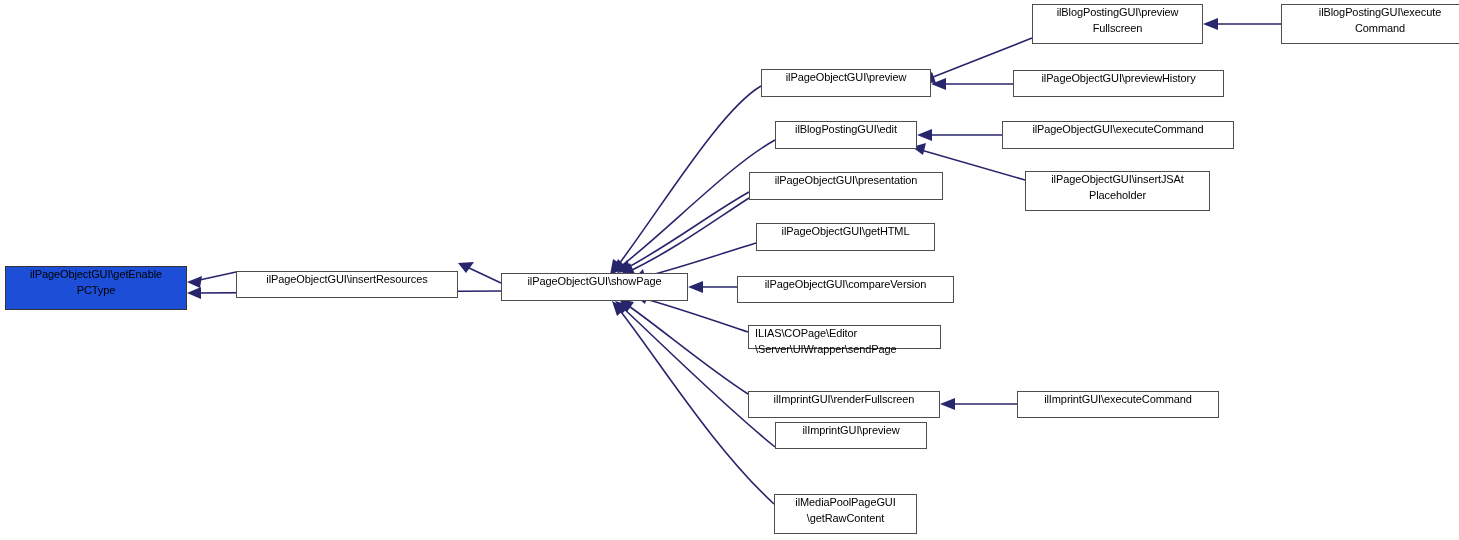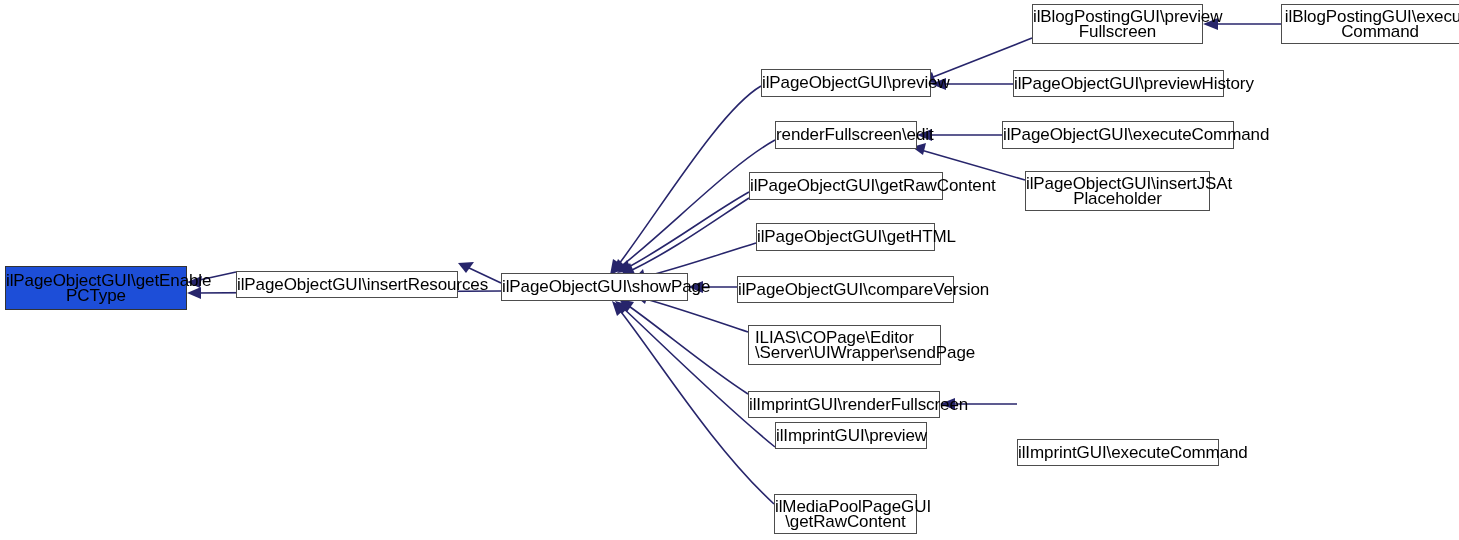--- a/index.html
+++ b/index.html
@@ -32,24 +32,23 @@
   .edge-head {
     fill: #27256b;
     stroke: none;
   }
   .node {
     position: absolute;
     box-sizing: border-box;
     border: 1.3px solid #4d4d4d;
     background: #ffffff;
     color: #000000;
-    font-size: 17px;
+    font-size: 11px;
     line-height: 15.5px;
     display: flex;
-    align-items: center;
     justify-content: center;
     text-align: center;
     white-space: pre-line;
     letter-spacing: -0.1px;
   }
   .node.highlight {
     background: #1d4ed8;
     border-color: #333333;
   }
   .node.leftalign {
@@ -144,33 +143,33 @@
         <path class="edge-line" d="M 1281,24 L 1213,24" stroke="#27256b"></path>
         <path class="edge-head" d="M 1203,24 L 1218,18 L 1218,30 Z" fill="#27256b"></path>
       </g>
     </svg>
   <div id="node-layer">
       <div class="node highlight" style="left: 5px; top: 266px; width: 182px; height: 44px;"><span class="node-label">ilPageObjectGUI\getEnable
 PCType</span></div>
       <div class="node" style="left: 236px; top: 247px; width: 222px; height: 27px; margin-top: 24px;"><span class="node-label">ilPageObjectGUI\insertResources</span></div>
       <div class="node" style="left: 501px; top: 273px; width: 187px; height: 28px;"><span class="node-label">ilPageObjectGUI\showPage</span></div>
       <div class="node" style="left: 761px; top: 69px; width: 170px; height: 28px;"><span class="node-label">ilPageObjectGUI\preview</span></div>
-      <div class="node" style="left: 775px; top: 121px; width: 142px; height: 28px;"><span class="node-label">renderFullscreen\edit</span></div>
-      <div class="node" style="left: 749px; top: 172px; width: 194px; height: 28px;"><span class="node-label">ilPageObjectGUI\getRawContent</span></div>
+      <div class="node" style="left: 775px; top: 121px; width: 142px; height: 28px;"><span class="node-label">ilBlogPostingGUI\edit</span></div>
+      <div class="node" style="left: 749px; top: 172px; width: 194px; height: 28px;"><span class="node-label">ilPageObjectGUI\presentation</span></div>
       <div class="node" style="left: 756px; top: 223px; width: 179px; height: 28px;"><span class="node-label">ilPageObjectGUI\getHTML</span></div>
       <div class="node" style="left: 737px; top: 276px; width: 217px; height: 27px;"><span class="node-label">ilPageObjectGUI\compareVersion</span></div>
-      <div class="node leftalign" style="left: 748px; top: 325px; width: 193px; height: 40px;"><span class="node-label">ILIAS\COPage\Editor
+      <div class="node leftalign" style="left: 748px; top: 325px; width: 193px; height: 24px;"><span class="node-label">ILIAS\COPage\Editor
 \Server\UIWrapper\sendPage</span></div>
       <div class="node" style="left: 748px; top: 391px; width: 192px; height: 27px;"><span class="node-label">ilImprintGUI\renderFullscreen</span></div>
       <div class="node" style="left: 775px; top: 422px; width: 152px; height: 27px;"><span class="node-label">ilImprintGUI\preview</span></div>
       <div class="node" style="left: 774px; top: 494px; width: 143px; height: 40px;"><span class="node-label">ilMediaPoolPageGUI
 \getRawContent</span></div>
       <div class="node" style="left: 1032px; top: 4px; width: 171px; height: 40px;"><span class="node-label">ilBlogPostingGUI\preview
 Fullscreen</span></div>
       <div class="node" style="left: 1013px; top: 70px; width: 211px; height: 27px;"><span class="node-label">ilPageObjectGUI\previewHistory</span></div>
       <div class="node" style="left: 1002px; top: 121px; width: 232px; height: 28px;"><span class="node-label">ilPageObjectGUI\executeCommand</span></div>
       <div class="node" style="left: 1025px; top: 171px; width: 185px; height: 40px;"><span class="node-label">ilPageObjectGUI\insertJSAt
 Placeholder</span></div>
-      <div class="node" style="left: 1017px; top: 391px; width: 202px; height: 27px; margin-top: 48px;"><span class="node-label">ilImprintGUI\executeCommand</span></div>
+      <div class="node" style="left: 1017px; top: 391px; width: 202px; height: 27px;"><span class="node-label">ilImprintGUI\executeCommand</span></div>
       <div class="node" style="left: 1281px; top: 4px; width: 198px; height: 40px;"><span class="node-label">ilBlogPostingGUI\execute
 Command</span></div>
     </div>
 </div>
 
 </body></html>

